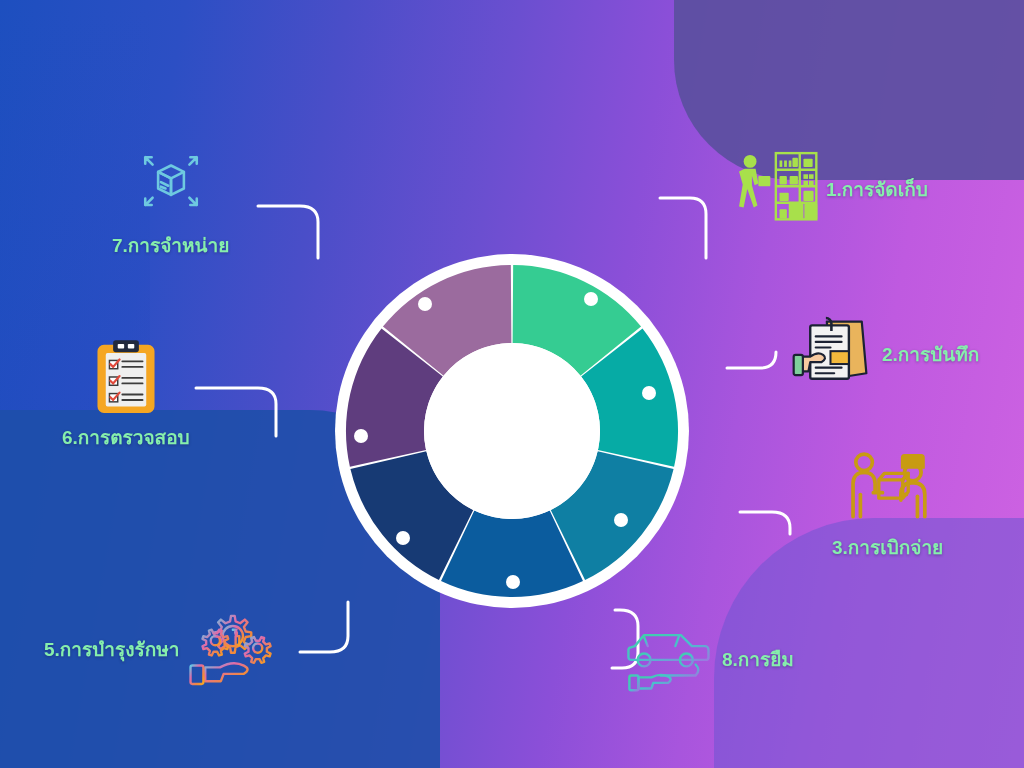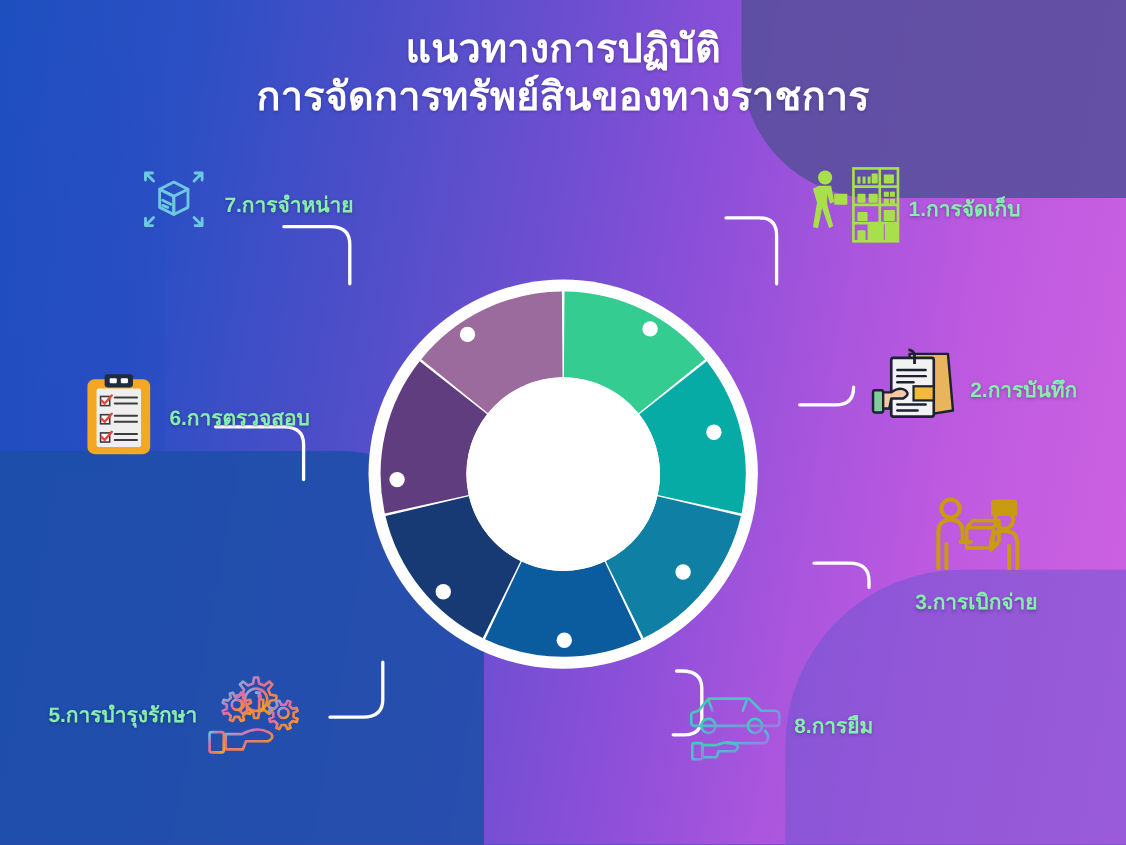--- a/index.html
+++ b/index.html
@@ -82,40 +82,36 @@
   .n1{left:728px;top:148px;flex-direction:row;align-items:center;}
   .n1 .lbl{margin-left:6px;}
   .n2{left:790px;top:312px;flex-direction:row;align-items:center;}
   .n2 .lbl{margin-top:2px;}
   .n3{left:790px;top:448px;flex-direction:column;align-items:center;margin-left:42px;}
   .n3 .lbl{margin-top:2px;}
   .n4{left:622px;top:618px;flex-direction:row;align-items:center;}
   .n4 .lbl{margin-left:8px;}
   .n5{left:44px;top:608px;flex-direction:row;align-items:center;}
   .n5 .lbl{margin-right:6px;}
-  .n6{left:62px;top:336px;flex-direction:row;align-items:center;}
+  .n6{left:62px;top:336px;flex-direction:column;align-items:center;}
   .n6 .lbl{margin-top:4px;}
-  .n7{left:112px;top:142px;flex-direction:row;align-items:center;}
+  .n7{left:112px;top:142px;flex-direction:column;align-items:center;}
   .n7 .lbl{margin-top:6px;}
 </style>
 </head>
 <body>
 
 <div id="stage">
 
   <div class="bg-base"></div>
   <div class="bg-leftedge"></div>
   <div class="bg-topright"></div>
   <div class="bg-bottomleft"></div>
   <div class="bg-bottomright"></div>
 
-  <div class="title">
-    <span class="l1">แนวทางการปฏิบัติ</span>
-    <span class="l2">การจัดการทรัพย์สินของทางราชการ</span>
-  </div>
 
   <svg id="links" viewBox="0 0 1024 768">
     <g fill="none" stroke="#ffffff" stroke-width="3" stroke-linecap="round">
       <path d="M660,198 H690 Q706,198 706,214 V258"></path>
       <path d="M727,368 H760 Q776,368 776,352 V352"></path>
       <path d="M740,512 H772 Q790,512 790,528 V534"></path>
       <path d="M615,610 H620 Q638,610 638,626 V652 Q638,668 622,668 H612"></path>
       <path d="M300,652 H330 Q348,652 348,636 V602"></path>
       <path d="M196,388 H258 Q276,388 276,404 V436"></path>
       <path d="M258,206 H300 Q318,206 318,222 V258"></path>

